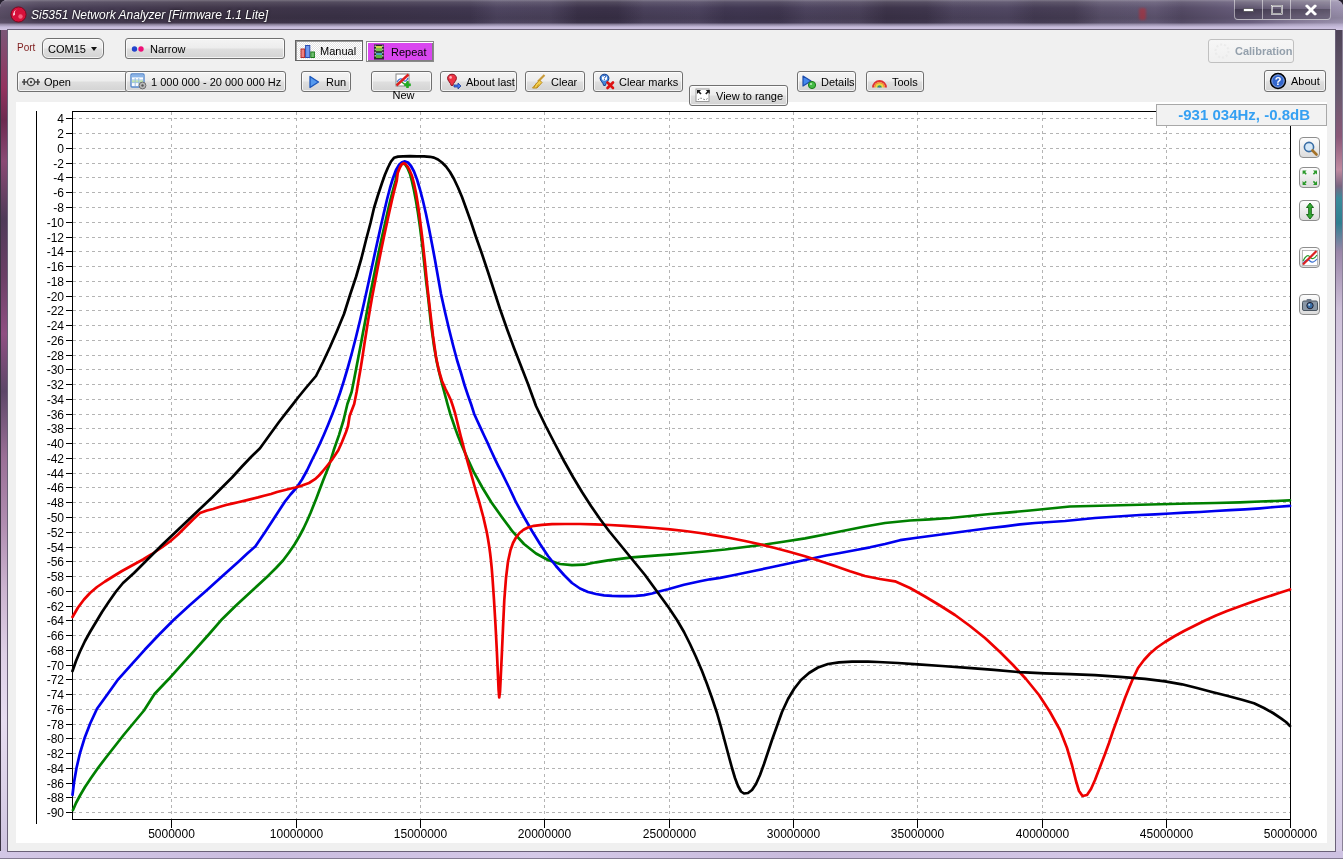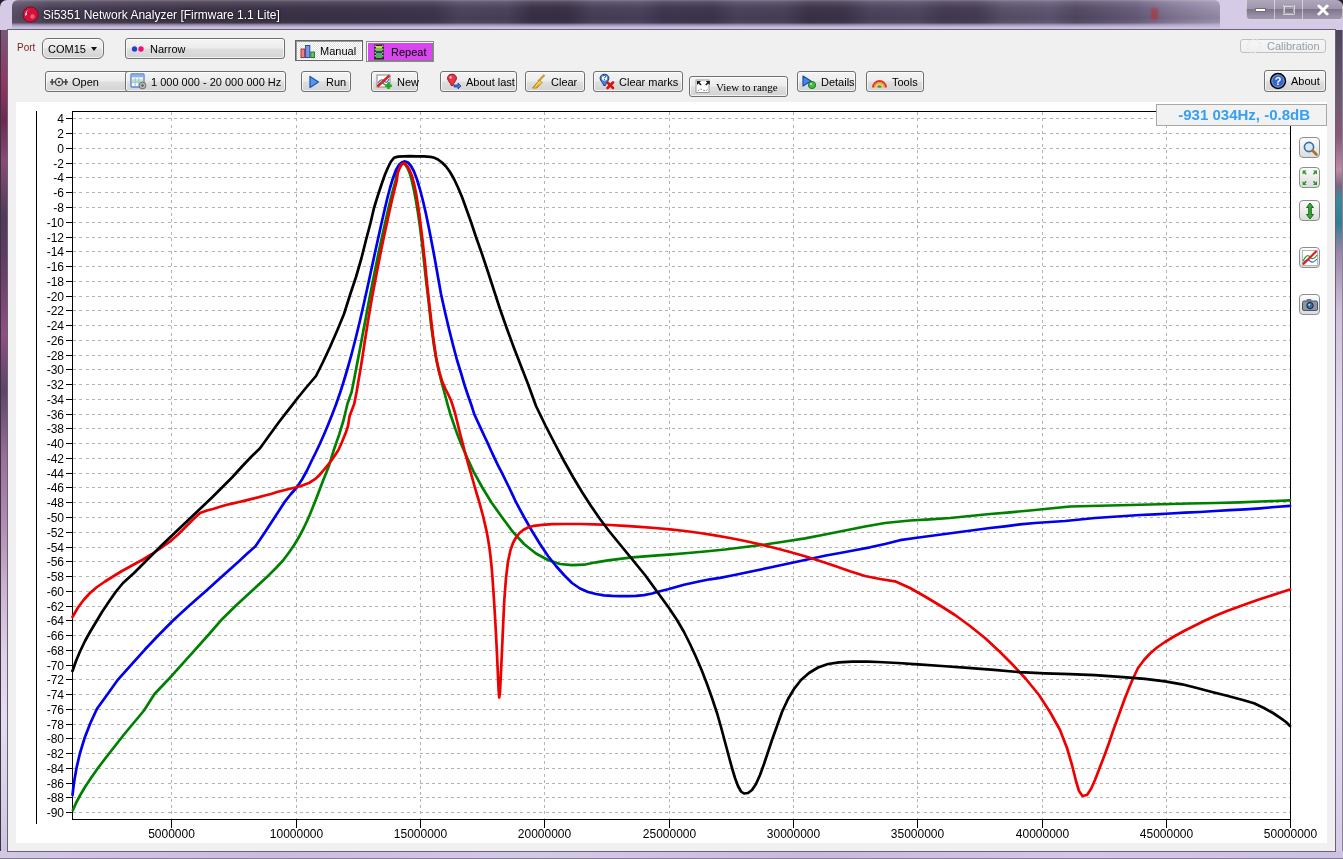--- a/index.html
+++ b/index.html
@@ -1,22 +1,23 @@
 <!DOCTYPE html>
 <html><head><meta charset="utf-8"><style>
 * { margin:0; padding:0; box-sizing:border-box; }
 html,body { width:1343px; height:859px; overflow:hidden; font-family:"Liberation Sans",sans-serif; background:#241e2c; }
 #win { position:absolute; inset:0; background:#d6cbe7; border-radius:7px 7px 0 0; overflow:hidden; }
 
-#titlebar { position:absolute; left:12px; top:0; width:1208px; height:30px; border-radius:6px 6px 0 0;
+#titlebar { position:absolute; left:0; top:0; width:1343px; height:30px; border-radius:6px 6px 0 0;
  background:
   linear-gradient(180deg, rgba(255,255,255,.30) 0px, rgba(255,255,255,.12) 2px, rgba(255,255,255,0) 8px, rgba(0,0,0,.10) 18px, rgba(0,0,0,0) 23px),
   linear-gradient(180deg, rgba(0,0,0,0) 0 23px, rgba(205,196,225,.45) 24px, #c6bbdb 27px, #d2c7e4 30px),
   linear-gradient(90deg, rgba(255,255,255,0) 0 35%, rgba(160,150,190,.16) 37%, rgba(160,150,190,.16) 41%, rgba(255,255,255,0) 43%, rgba(255,255,255,0) 46%, rgba(160,150,190,.14) 48%, rgba(160,150,190,.14) 52%, rgba(255,255,255,0) 54%, rgba(255,255,255,0) 58%, rgba(160,150,190,.15) 60%, rgba(160,150,190,.15) 64%, rgba(255,255,255,0) 66%, rgba(255,255,255,0) 69%, rgba(160,150,190,.14) 71%, rgba(160,150,190,.14) 75%, rgba(255,255,255,0) 77%, rgba(255,255,255,0) 80%, rgba(170,160,200,.18) 82%, rgba(170,160,200,.18) 86%, rgba(255,255,255,0) 88%),
   linear-gradient(90deg,#5d5169 0%,#4b4158 3%,#453b52 8%,#403649 15%,#3d344a 25%,#403750 35%,#3a3148 45%,#413853 55%,#3c3349 65%,#443b54 75%,#4a4158 82%,#554b66 88%,#6a5f7e 93%,#857a98 96%,#9d93b0 100%);
+ font-style: italic;
  }
 #title { position:absolute; left:31px; top:8px; font-size:12px; color:#fff; text-shadow:0 0 3px rgba(0,0,0,.8); }
 #appicon { position:absolute; left:10px; top:6px; width:17px; height:17px; }
 #bleft { position:absolute; left:0; top:30px; width:8px; height:821px;
  background:linear-gradient(180deg,#7a5676 0%,#93335f 7%,#6c2a50 11%,#8a4a74 16%,#4f3a58 23%,#6b3f66 30%,#8f4f82 37%,#5d4668 44%,#9a6f96 52%,#b08cb0 60%,#cbb3cf 68%,#ded0e6 76%,#e6dcf0 84%,#dcd2e8 92%,#cfc4e0 100%);
  border-left:1px solid #3a3342; }
 #bright { position:absolute; left:1335px; top:30px; width:8px; height:821px;
  background:linear-gradient(180deg,#4e4458 0%,#6a5a6e 8%,#8a5878 13%,#c08aa0 17%,#7a6580 19%,#3a8a9a 20.5%,#2f7e90 23.5%,#9a86a8 27%,#cdbfd8 34%,#e2d8ec 46%,#eee6f6 62%,#e6dcf0 80%,#d6cbe6 100%);
  border-right:1px solid #8a8197; }
 #bbot { position:absolute; left:0; top:851px; width:1343px; height:8px;
@@ -45,33 +46,33 @@
 .lbl { position:absolute; z-index:3; font-size:10px; color:#7f1d1d; }
 #combo { left:42px; top:38px; width:62px;border-radius:6px; }
 #combo span { margin-left:5px; }
 #combo .arr { position:absolute; right:6px; top:8px; width:0; height:0; border:3.5px solid transparent; border-top:4.5px solid #111; }
 #b-narrow { left:125px; top:38px; width:160px; }
 #b-manual { left:295px; top:40px; width:68px; border-radius:0; border:1px solid #646464;
  background:repeating-conic-gradient(#ffffff 0% 25%, #e3e3e3 0% 50%) 0 0/2px 2px;
  box-shadow:inset 1px 1px 0 #9a9a9a, inset -1px -1px 0 #fdfdfd; }
 #b-repeat { left:366px; top:41px; width:68px; border-radius:0; border:1px solid #8a8a8a;
  background:#d946ef; box-shadow:inset 1px 1px 0 #ffffff, inset -1px -1px 0 #808080; }
-#b-open { left:17px; top:71px; width:111px;margin-left:28px; }
+#b-open { left:17px; top:71px; width:111px; }
 #b-freq { left:125px; top:71px; width:161px; }
 #b-run { left:301px; top:71px; width:50px; }
-#b-new { left:371px; top:71px; width:47px; }
+#b-new { left:371px; top:71px; width:61px;flex-direction:column; }
 #b-keep { left:440px; top:71px; width:77px; }
 #b-clear { left:525px; top:71px; width:60px; }
 #b-cmarks { left:593px; top:71px; width:90px;text-align:center; }
-#b-view { left:689px; top:76px; width:99px;font-family:Liberation Serif, serif; }
+#b-view { left:689px; top:85px; width:99px; }
 #b-details { left:797px; top:71px; width:59px; }
 #b-details svg { margin-left:2px; }
 #b-tools { left:866px; top:71px; width:58px; }
-#b-calib { left:1240px; top:39px; width:86px; height:14px; border-color:#c0c0c0; color:#94a0ac;
- background:linear-gradient(180deg,#f6f6f6,#f0f0f0); box-shadow:none; }
+#b-calib { left:1208px; top:39px; width:86px; height:24px; border-color:#c0c0c0; color:#94a0ac;
+ background:linear-gradient(180deg,#f6f6f6,#f0f0f0); box-shadow:none;font-weight:bold; }
 #b-about { left:1264px; top:70px; width:62px; height:22px; }
 
 .sbtn { position:absolute; z-index:3; left:1299px; width:21px; height:21px; border:1px solid #8e8e8e; border-radius:4px;
  background:linear-gradient(180deg,#fdfdfd,#ececec 50%,#dcdcdc); display:flex; align-items:center; justify-content:center; }
 
 #hint { position:absolute; z-index:3; left:1156px; top:104px; width:171px; height:22px; background:#f2f2f2;
  border:1px solid #a8a8a8; font-size:15px; font-weight:bold; color:#35a0f2; text-align:right;
  line-height:20px; padding-right:16px; }
 </style></head>
 <body>

